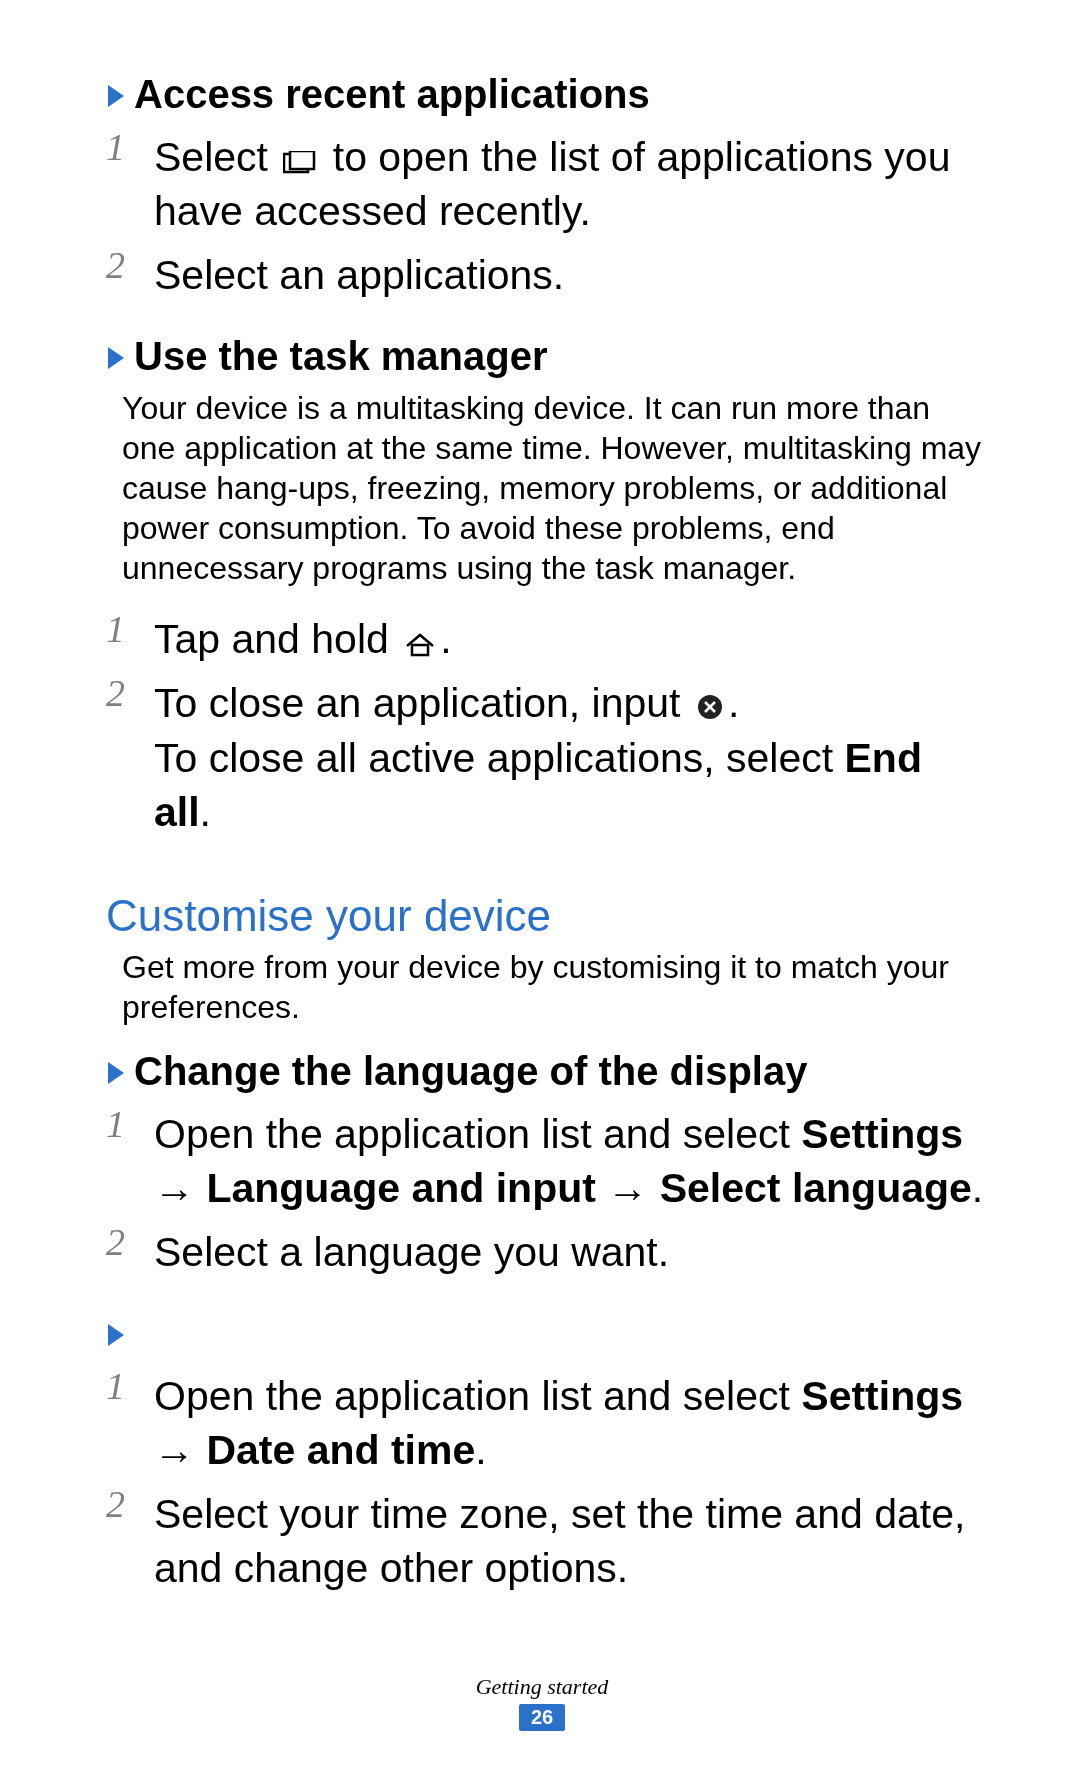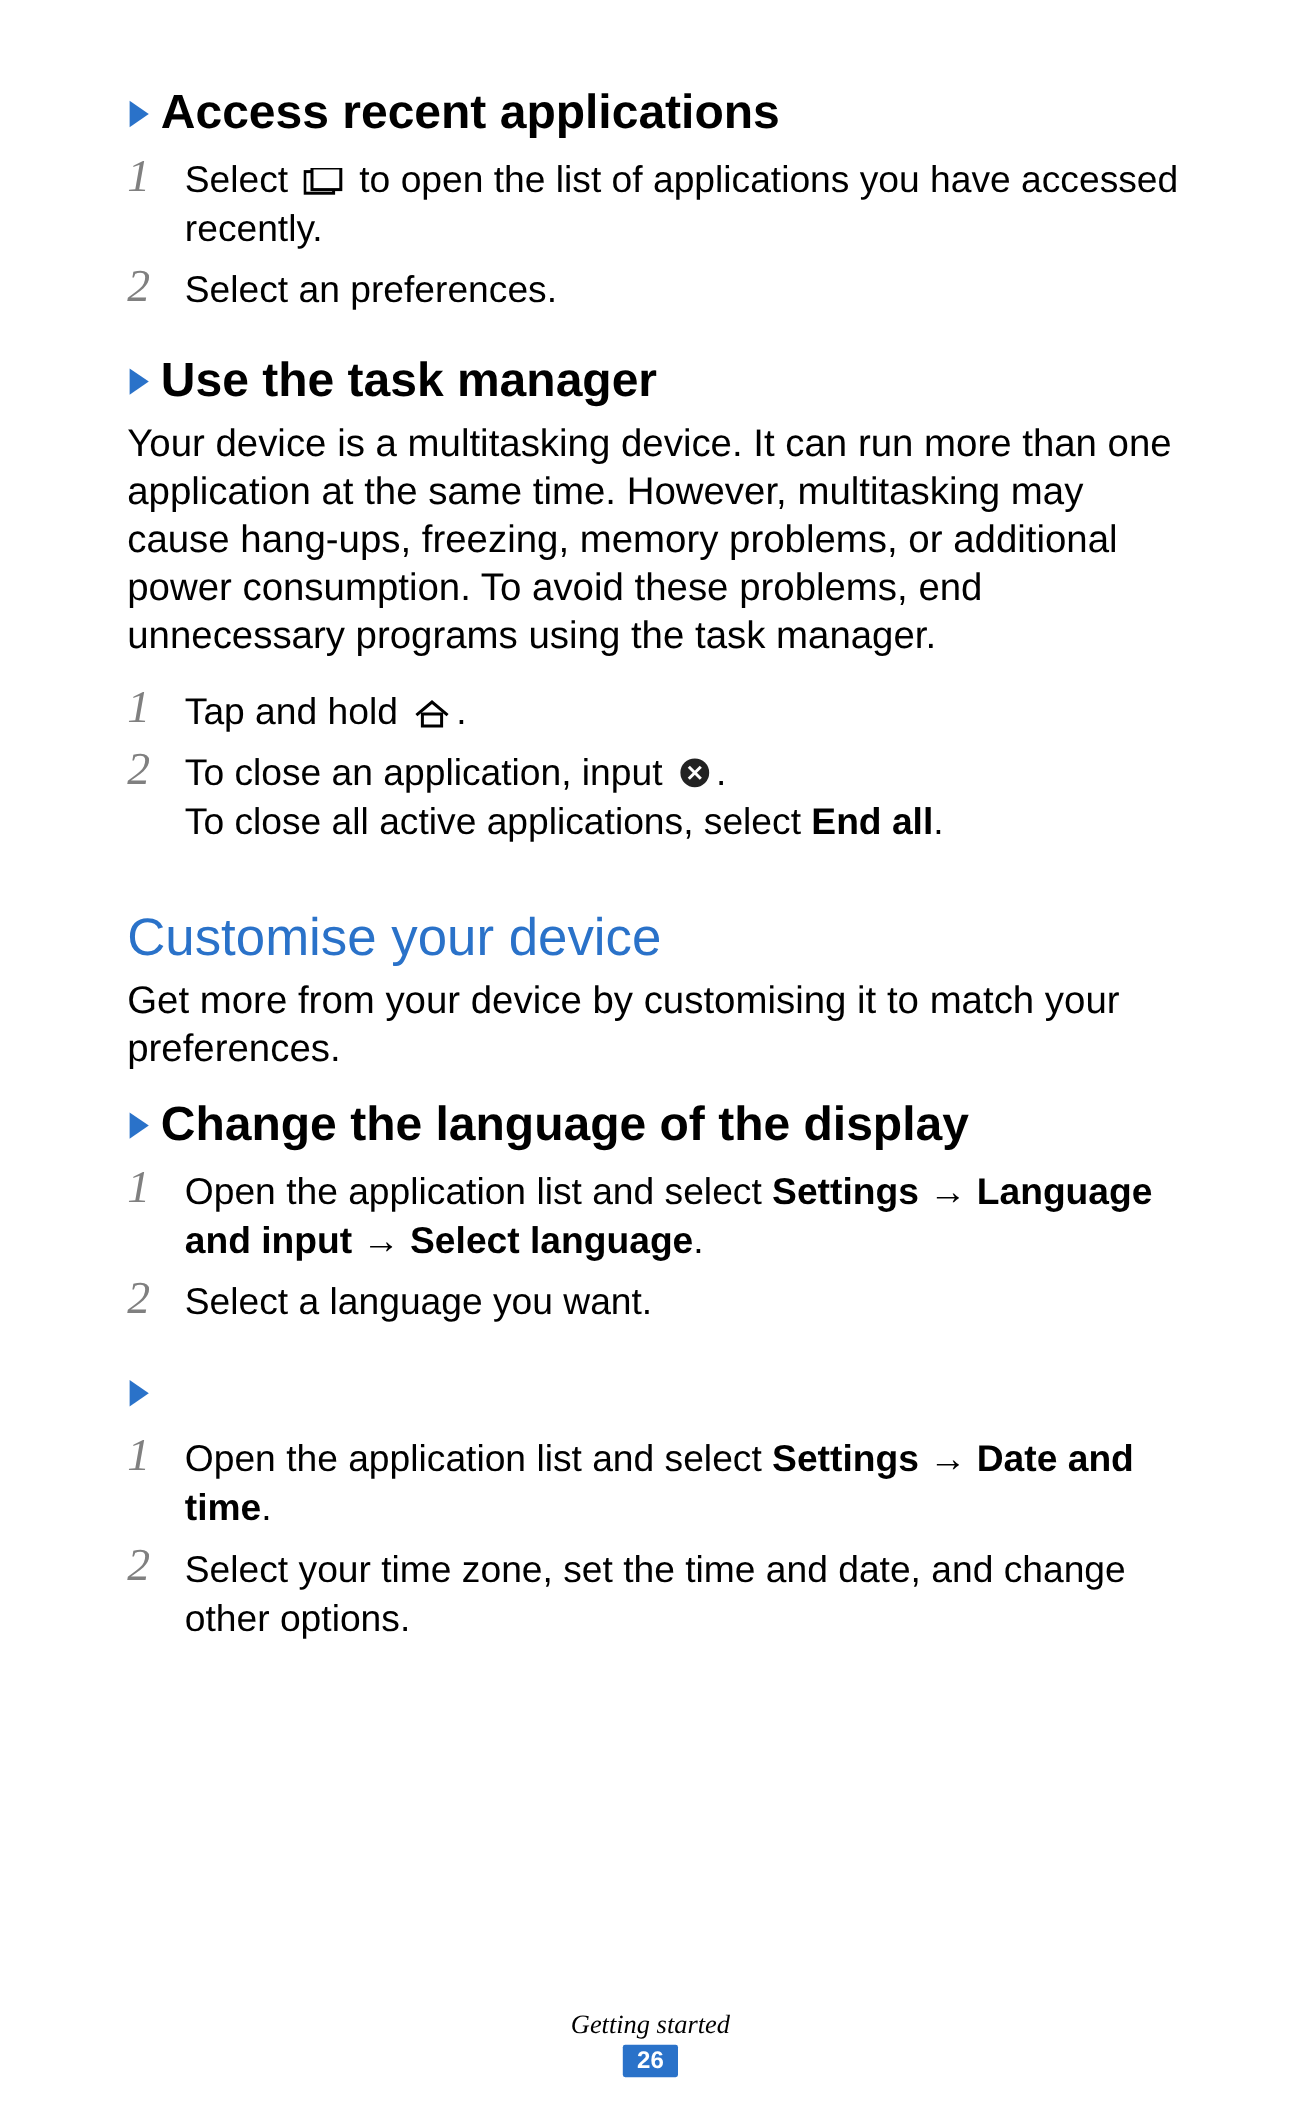--- a/index.html
+++ b/index.html
@@ -32,41 +32,41 @@
   }
   .bighead {
     color: #2a72c9;
     font-weight: 400;
     font-size: 44px;
     margin: 52px 0 6px 0;
   }
   p.body {
     font-size: 32px;
     line-height: 1.25;
-    margin: 0 0 20px 0;
+    margin: 0 0 20px 16px;
   }
   .steps {
     margin: 4px 0 10px 0;
   }
   .step {
     display: flex;
     align-items: flex-start;
     margin-bottom: 6px;
   }
   .step .num {
     font-family: Georgia, "Times New Roman", serif;
     font-style: italic;
     font-size: 38px;
     color: #808080;
     width: 48px;
     line-height: 1.15;
     flex: 0 0 48px;
   }
   .step .txt {
-    font-size: 31px;
+    font-size: 41px;
     line-height: 1.32;
     flex: 1;
     padding-top: 4px;
   }
   .step .txt .cont {
     display: block;
   }
   .inline-icon {
     display: inline-block;
     vertical-align: -4px;
@@ -122,21 +122,21 @@
             <svg width="34" height="24" viewBox="0 0 34 24">
               <rect x="1" y="3" width="24" height="18" fill="none" stroke="#000" stroke-width="2.5"></rect>
               <rect x="7" y="0" width="24" height="18" fill="#fff" stroke="#000" stroke-width="2.5"></rect>
             </svg>
           </span>
           <span> to open the list of applications you have accessed recently.</span>
         </div>
       </div>
       <div class="step">
         <div class="num">2</div>
-        <div class="txt">Select an preferences.</div>
+        <div class="txt">Select an applications.</div>
       </div>
     </div>
   </div>
 
   <div class="section">
     <h3 class="subhead">
       <span class="chev">
         <svg width="22" height="28" viewBox="0 0 22 28">
             <polygon points="2,3 18,14 2,25" fill="#2a72c9"></polygon>
           </svg>

